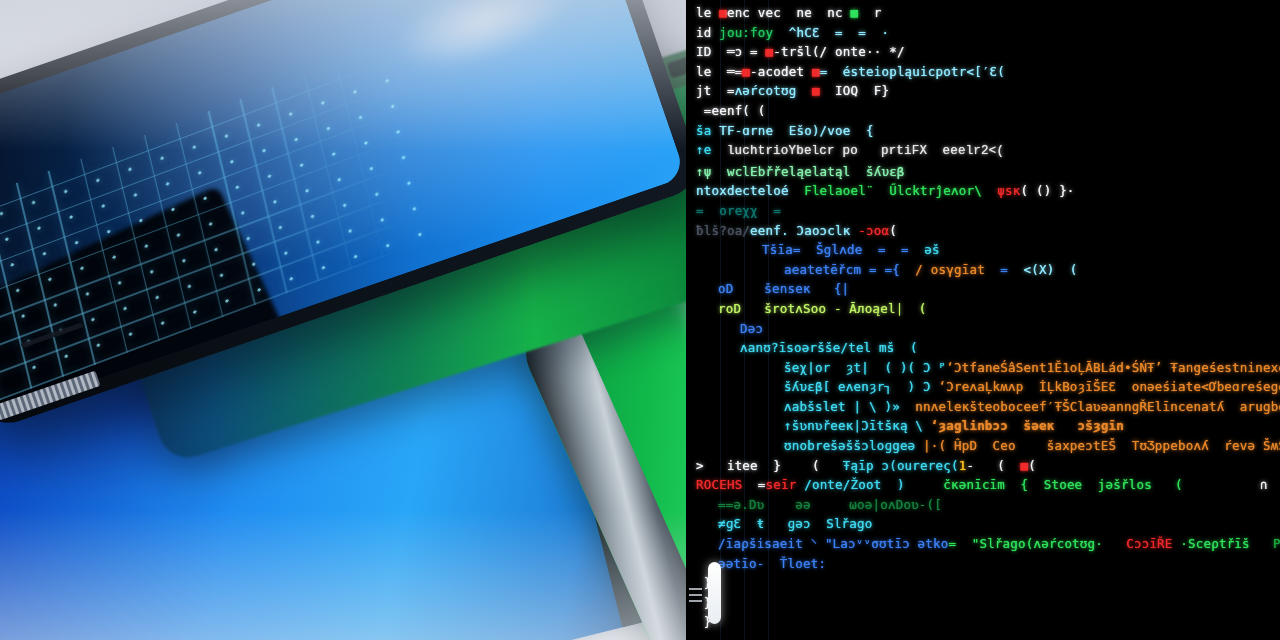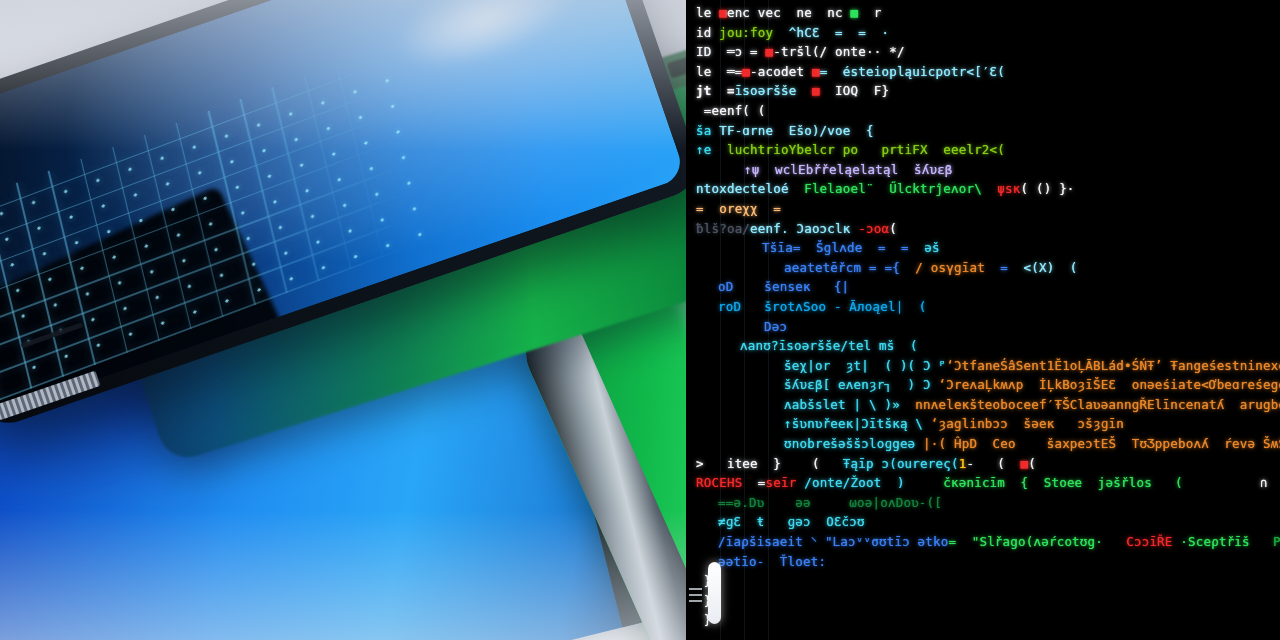--- a/index.html
+++ b/index.html
@@ -285,46 +285,46 @@
     <div class="dof-top"></div>
     <div class="dof-bottom"></div>
   </div>
 
   <div id="code" style="background: rgb(0, 0, 0);">
     <div class="guide" style="left:34px;"></div>
     <div class="guide" style="left:58px;"></div>
     <div class="guide" style="left:82px;"></div>
     <div class="code-inner" id="code-lines">
         <div class="ln" style="padding-left: 10px;"><span class="t-white" style="color: rgb(242, 244, 247);">le </span><span class="t-red" style="color: rgb(240, 42, 42);">■</span><span class="t-white" style="color: rgb(242, 244, 247);">enc vec  ne  nc</span><span class="t-green" style="color: rgb(47, 224, 90);"> ■</span><span class="t-white" style="color: rgb(242, 244, 247);">  r</span></div>
-        <div class="ln" style="padding-left: 10px;"><span class="t-white" style="color: rgb(242, 244, 247);">id </span><span class="t-blue" style="color: #84cc16; margin-top: 45px;">jou:foy</span><span class="t-lcyan">  ^hCƐ  =  =  ·</span></div>
+        <div class="ln" style="padding-left: 10px;"><span class="t-white" style="color: rgb(242, 244, 247);">id </span><span class="t-blue" style="color: #22c55e; margin-top: 45px;">jou:foy</span><span class="t-lcyan">  ^hCƐ  =  =  ·</span></div>
         <div class="ln" style="padding-left: 10px;"><span class="t-white" style="color: rgb(242, 244, 247);">ID  ═ɔ = </span><span class="t-red" style="color: rgb(240, 42, 42);">■</span><span class="t-white" style="color: rgb(242, 244, 247);">-tršl(/ onte</span><span class="t-white" style="color: rgb(242, 244, 247);">·· */</span></div>
         <div class="ln" style="padding-left: 10px;"><span class="t-white" style="color: rgb(242, 244, 247);">le  ═=</span><span class="t-red" style="color: rgb(240, 42, 42);">■</span><span class="t-white" style="color: rgb(242, 244, 247);">-acodet </span><span class="t-red" style="color: rgb(240, 42, 42);">■</span><span class="t-lcyan">=  ésteiopląuicpotr&lt;[′Ɛ(</span></div>
-        <div class="ln" style="padding-left: 10px;"><span class="t-white" style="color: rgb(242, 244, 247); font-weight: bold;">jt  =</span><span class="t-lcyan">īsoəršše</span><span class="t-red" style="color: rgb(240, 42, 42);">  ■</span><span class="t-white" style="color: rgb(242, 244, 247);">  IOQ  F}</span></div>
+        <div class="ln" style="padding-left: 10px;"><span class="t-white" style="color: rgb(242, 244, 247);">jt  =</span><span class="t-lcyan">ʌəŕcotʊg</span><span class="t-red" style="color: rgb(240, 42, 42);">  ■</span><span class="t-white" style="color: rgb(242, 244, 247);">  IOQ  F}</span></div>
         <div class="ln" style="padding-left: 10px;"><span class="t-white" style="color: rgb(242, 244, 247);"> =eenf( (</span></div>
         <div class="ln" style="padding-left: 10px;"><span class="t-cyan" style="color: rgb(63, 216, 239);">ša </span><span class="t-lcyan">TF-ɑrne  Ešo)/voe  {</span></div>
-        <div class="ln" style="padding-left: 10px;"><span class="t-cyan" style="color: rgb(63, 216, 239);">↑e  </span><span class="t-cyan" style="color: #84cc16;">luchtrioYbelcr po   prtiFX  eeelr2&lt;(</span></div>
-        <div class="ln" style="padding-left: 10px;"><span class="t-cyan" style="color: #c4b5fd; margin-left: 48px;">↑ψ  wclEbřřeląelatąl  šʎυεβ</span></div>
+        <div class="ln" style="padding-left: 10px;"><span class="t-cyan" style="color: rgb(63, 216, 239);">↑e  </span><span class="t-cyan" style="color: #e5e5e5; font-family: Liberation Mono, monospace;">luchtrioYbelcr po   prtiFX  eeelr2&lt;(</span></div>
+        <div class="ln" style="padding-left: 10px;"><span class="t-cyan" style="color: #86efac;">↑ψ  wclEbřřeląelatąl  šʎυεβ</span></div>
         <div class="ln" style="padding-left: 10px;"><span class="t-lcyan">ntoxdecteloé  </span><span class="t-green" style="color: rgb(47, 224, 90);">Flelaoel¨  Űlcktrĵeʌor\ </span><span class="t-red" style="color: rgb(240, 42, 42);"> ψsκ</span><span class="t-white" style="color: rgb(242, 244, 247);">( () }·</span></div>
-        <div class="ln" style="padding-left: 10px;"><span class="t-blue" style="color: #fdba74;">=  oreχχ  =</span></div>
+        <div class="ln" style="padding-left: 10px;"><span class="t-blue" style="color: #0f766e;">=  oreχχ  =</span></div>
         <div class="ln" style="padding-left: 10px;"><span class="t-gray">ƀlš?oa/</span><span class="t-lcyan">eenf. Ɔaoɔclκ </span><span class="t-red" style="color: rgb(240, 42, 42);">-ɔoα</span><span class="t-white" style="color: rgb(242, 244, 247);">(</span></div>
         <div class="ln" style="padding-left: 76px;"><span class="t-blue" style="color: rgb(59, 127, 240);">Tšīa=  Šglʌde  =  =  </span><span class="t-cyan" style="color: rgb(63, 216, 239);">əš</span></div>
         <div class="ln" style="padding-left: 98px;"><span class="t-blue" style="color: rgb(59, 127, 240);">aeatetēřcm = ={  </span><span class="t-orange" style="color: rgb(232, 135, 42);">/ osγgīat</span><span class="t-blue" style="color: rgb(59, 127, 240);">  =  </span><span class="t-lcyan">&lt;(X)  (</span></div>
         <div class="ln" style="padding-left: 32px;"><span class="t-blue" style="color: rgb(59, 127, 240);">oD    šenseκ   {|</span></div>
-        <div class="ln" style="padding-left: 32px;"><span class="t-blue" style="color: #0ea5e9;">roD   šrotʌSoo - Āлоąel|  (</span></div>
-        <div class="ln" style="padding-left: 54px;"><span class="t-blue" style="color: rgb(59, 127, 240); margin-left: 24px;">Dəɔ</span></div>
+        <div class="ln" style="padding-left: 32px;"><span class="t-blue" style="color: #bef264;">roD   šrotʌSoo - Āлоąel|  (</span></div>
+        <div class="ln" style="padding-left: 54px;"><span class="t-blue" style="color: rgb(59, 127, 240);">Dəɔ</span></div>
         <div class="ln" style="padding-left: 54px;"><span class="t-cyan" style="color: rgb(63, 216, 239);">ʌanʊ?īsoəršše/tel mš  (</span></div>
         <div class="ln" style="padding-left: 98px;"><span class="t-cyan" style="color: rgb(63, 216, 239);">šeχ|or  ȝt|  ( )( Ɔ ᴾ</span><span class="t-orange" style="color: rgb(232, 135, 42);">‘ƆtfaneŚâSent1Ĕ1oĻĀBLád•ŚŃŦ’ ŦangeśestninexeȝDuς</span></div>
         <div class="ln" style="padding-left: 98px;"><span class="t-cyan" style="color: rgb(63, 216, 239);">šʎυεβ[ eʌenȝr┐  ) Ɔ </span><span class="t-orange" style="color: rgb(232, 135, 42);">‘ƆreʌaĻkʍʌp  İĻkBoȝīŠEƐ  onəeśiate&lt;Ơbeɑreśegeśɑru</span></div>
         <div class="ln" style="padding-left: 98px;"><span class="t-cyan" style="color: rgb(63, 216, 239);">ʌabšslet | \ )»</span><span class="t-orange" style="color: rgb(232, 135, 42);">  nnʌeleκšteoboceef′ŦŠClaʋəanngŘElīncenatʎ  arugbeśr</span></div>
-        <div class="ln" style="padding-left: 98px;"><span class="t-cyan" style="color: rgb(63, 216, 239);">↑šʋnʋřeeκ|Ɔītšκą \</span><span class="t-orange" style="color: rgb(232, 135, 42);"> ‘ȝaglinbɔɔ  šəeκ   ɔšȝɡīn</span></div>
+        <div class="ln" style="padding-left: 98px;"><span class="t-cyan" style="color: rgb(63, 216, 239);">↑šʋnʋřeeκ|Ɔītšκą \</span><span class="t-orange" style="color: rgb(232, 135, 42); font-weight: bold;"> ‘ȝaglinbɔɔ  šəeκ   ɔšȝɡīn</span></div>
         <div class="ln" style="padding-left: 98px;"><span class="t-cyan" style="color: rgb(63, 216, 239);">ʊnobrešəššɔloɡgeə</span><span class="t-orange" style="color: rgb(232, 135, 42);"> |·( ĤpD  Ceo    šaxpeɔtEŠ  TʊƷppeboʌʎ  ŕevə ŠʍŚeśtīšī</span></div>
         <div class="ln" style="padding-left: 10px;"><span class="t-white" style="color: rgb(242, 244, 247);">&gt;   ite</span><span class="t-white" style="color: rgb(242, 244, 247);">e  }    (   </span><span class="t-cyan" style="color: rgb(63, 216, 239);">Ŧąīp ɔ(ourereς(</span><span class="t-amber">1</span><span class="t-white" style="color: rgb(242, 244, 247);">-   (  </span><span class="t-red" style="color: rgb(240, 42, 42);">■</span><span class="t-white" style="color: rgb(242, 244, 247);">(</span></div>
         <div class="ln" style="padding-left: 10px;"><span class="t-red" style="color: rgb(240, 42, 42);">ROCEHS</span><span class="t-white" style="color: rgb(242, 244, 247);">  =</span><span class="t-red" style="color: rgb(240, 42, 42);">seīr</span><span class="t-cyan" style="color: rgb(63, 216, 239);"> /onte/Žoot  )</span><span class="t-white" style="color: rgb(242, 244, 247);">     </span><span class="t-green" style="color: rgb(47, 224, 90);">čκənīcīm  {  Stoee  jəšřlos   (</span><span class="t-white" style="color: rgb(242, 244, 247);">          ∩     </span></div>
         <div class="ln" style="padding-left: 32px;"><span class="t-cyan" style="color: #15803d;">==ə.Dʋ    əə     ωoə|oʌDoʋ-([</span></div>
-        <div class="ln" style="padding-left: 32px;"><span class="t-cyan" style="color: rgb(63, 216, 239);">≠ɡƐ  ŧ   ɡəɔ  OƐčɔʊ</span></div>
+        <div class="ln" style="padding-left: 32px;"><span class="t-cyan" style="color: rgb(63, 216, 239);">≠ɡƐ  ŧ   ɡəɔ  Slřago</span></div>
         <div class="ln" style="padding-left: 32px;"><span class="t-blue" style="color: rgb(59, 127, 240);">/īaρšisaeit ⸌ "Laɔᵛᵛσʊtīɔ ətko</span><span class="t-green" style="color: rgb(47, 224, 90);">=  "Slřago(ʌəŕcotʊg·   </span><span class="t-red" style="color: rgb(240, 42, 42);">CɔɔīŘE</span><span class="t-green" style="color: rgb(47, 224, 90);"> ·Sceρtřīš   </span><span class="t-dgreen">P Ťloet</span></div>
         <div class="ln" style="padding-left: 32px;"><span class="t-blue" style="color: rgb(59, 127, 240);">əətīo-  Ťloet:</span></div>
         <div class="ln" style="padding-left: 10px;"><span class="t-white" style="color: rgb(242, 244, 247);"> }</span></div>
         <div class="ln" style="padding-left: 10px;"><span class="t-white" style="color: rgb(242, 244, 247);"> }</span></div>
         <div class="ln" style="padding-left: 10px;"><span class="t-white" style="color: rgb(242, 244, 247);"> }</span></div>
       </div>
     <div class="gutter-marks"></div>
     <div class="caret"></div>
   </div>
 

